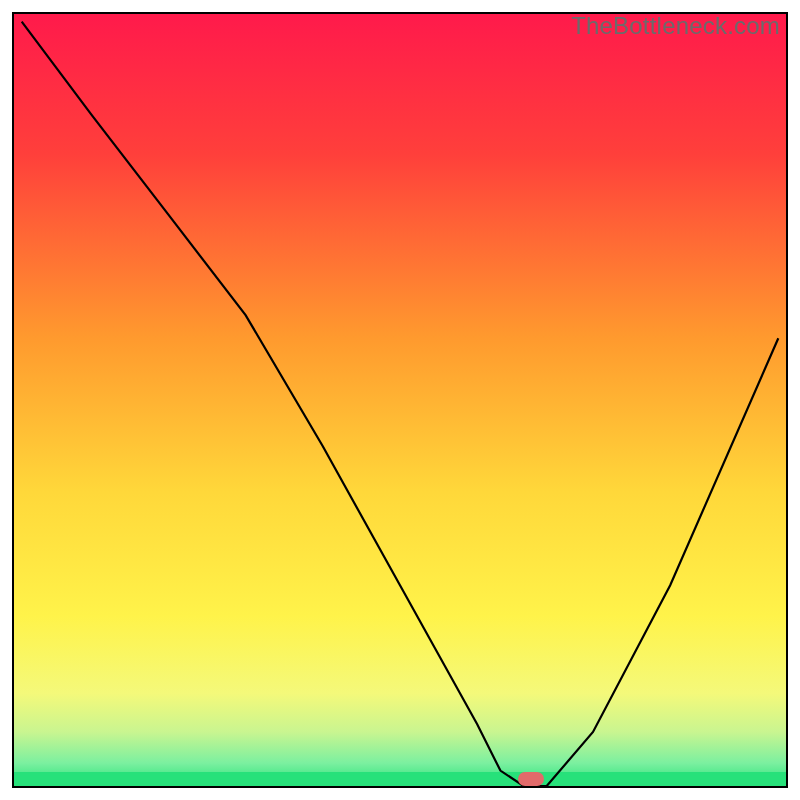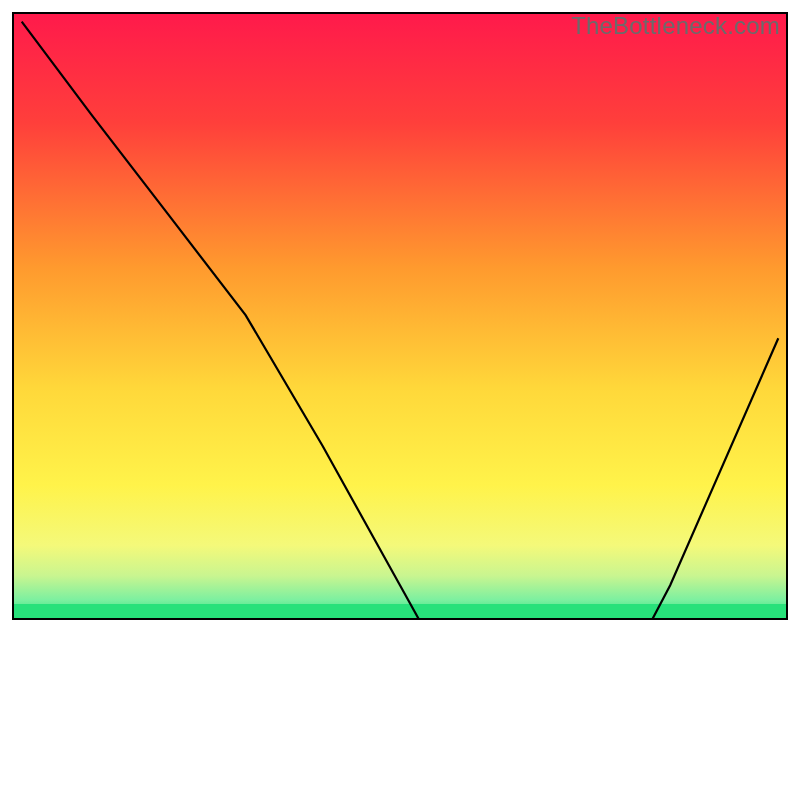--- a/index.html
+++ b/index.html
@@ -8,21 +8,21 @@
     width: 800px;
     height: 800px;
     background: #ffffff;
     font-family: Arial, Helvetica, sans-serif;
   }
   .frame {
     position: absolute;
     left: 12px;
     top: 12px;
     width: 776px;
-    height: 608px;
+    height: 776px;
     border: 2px solid #000;
     box-sizing: border-box;
     overflow: hidden;
     text-align: right;
   }
   .watermark {
     position: absolute;
     top: -2px;
     right: 6px;
     font-size: 24px;

